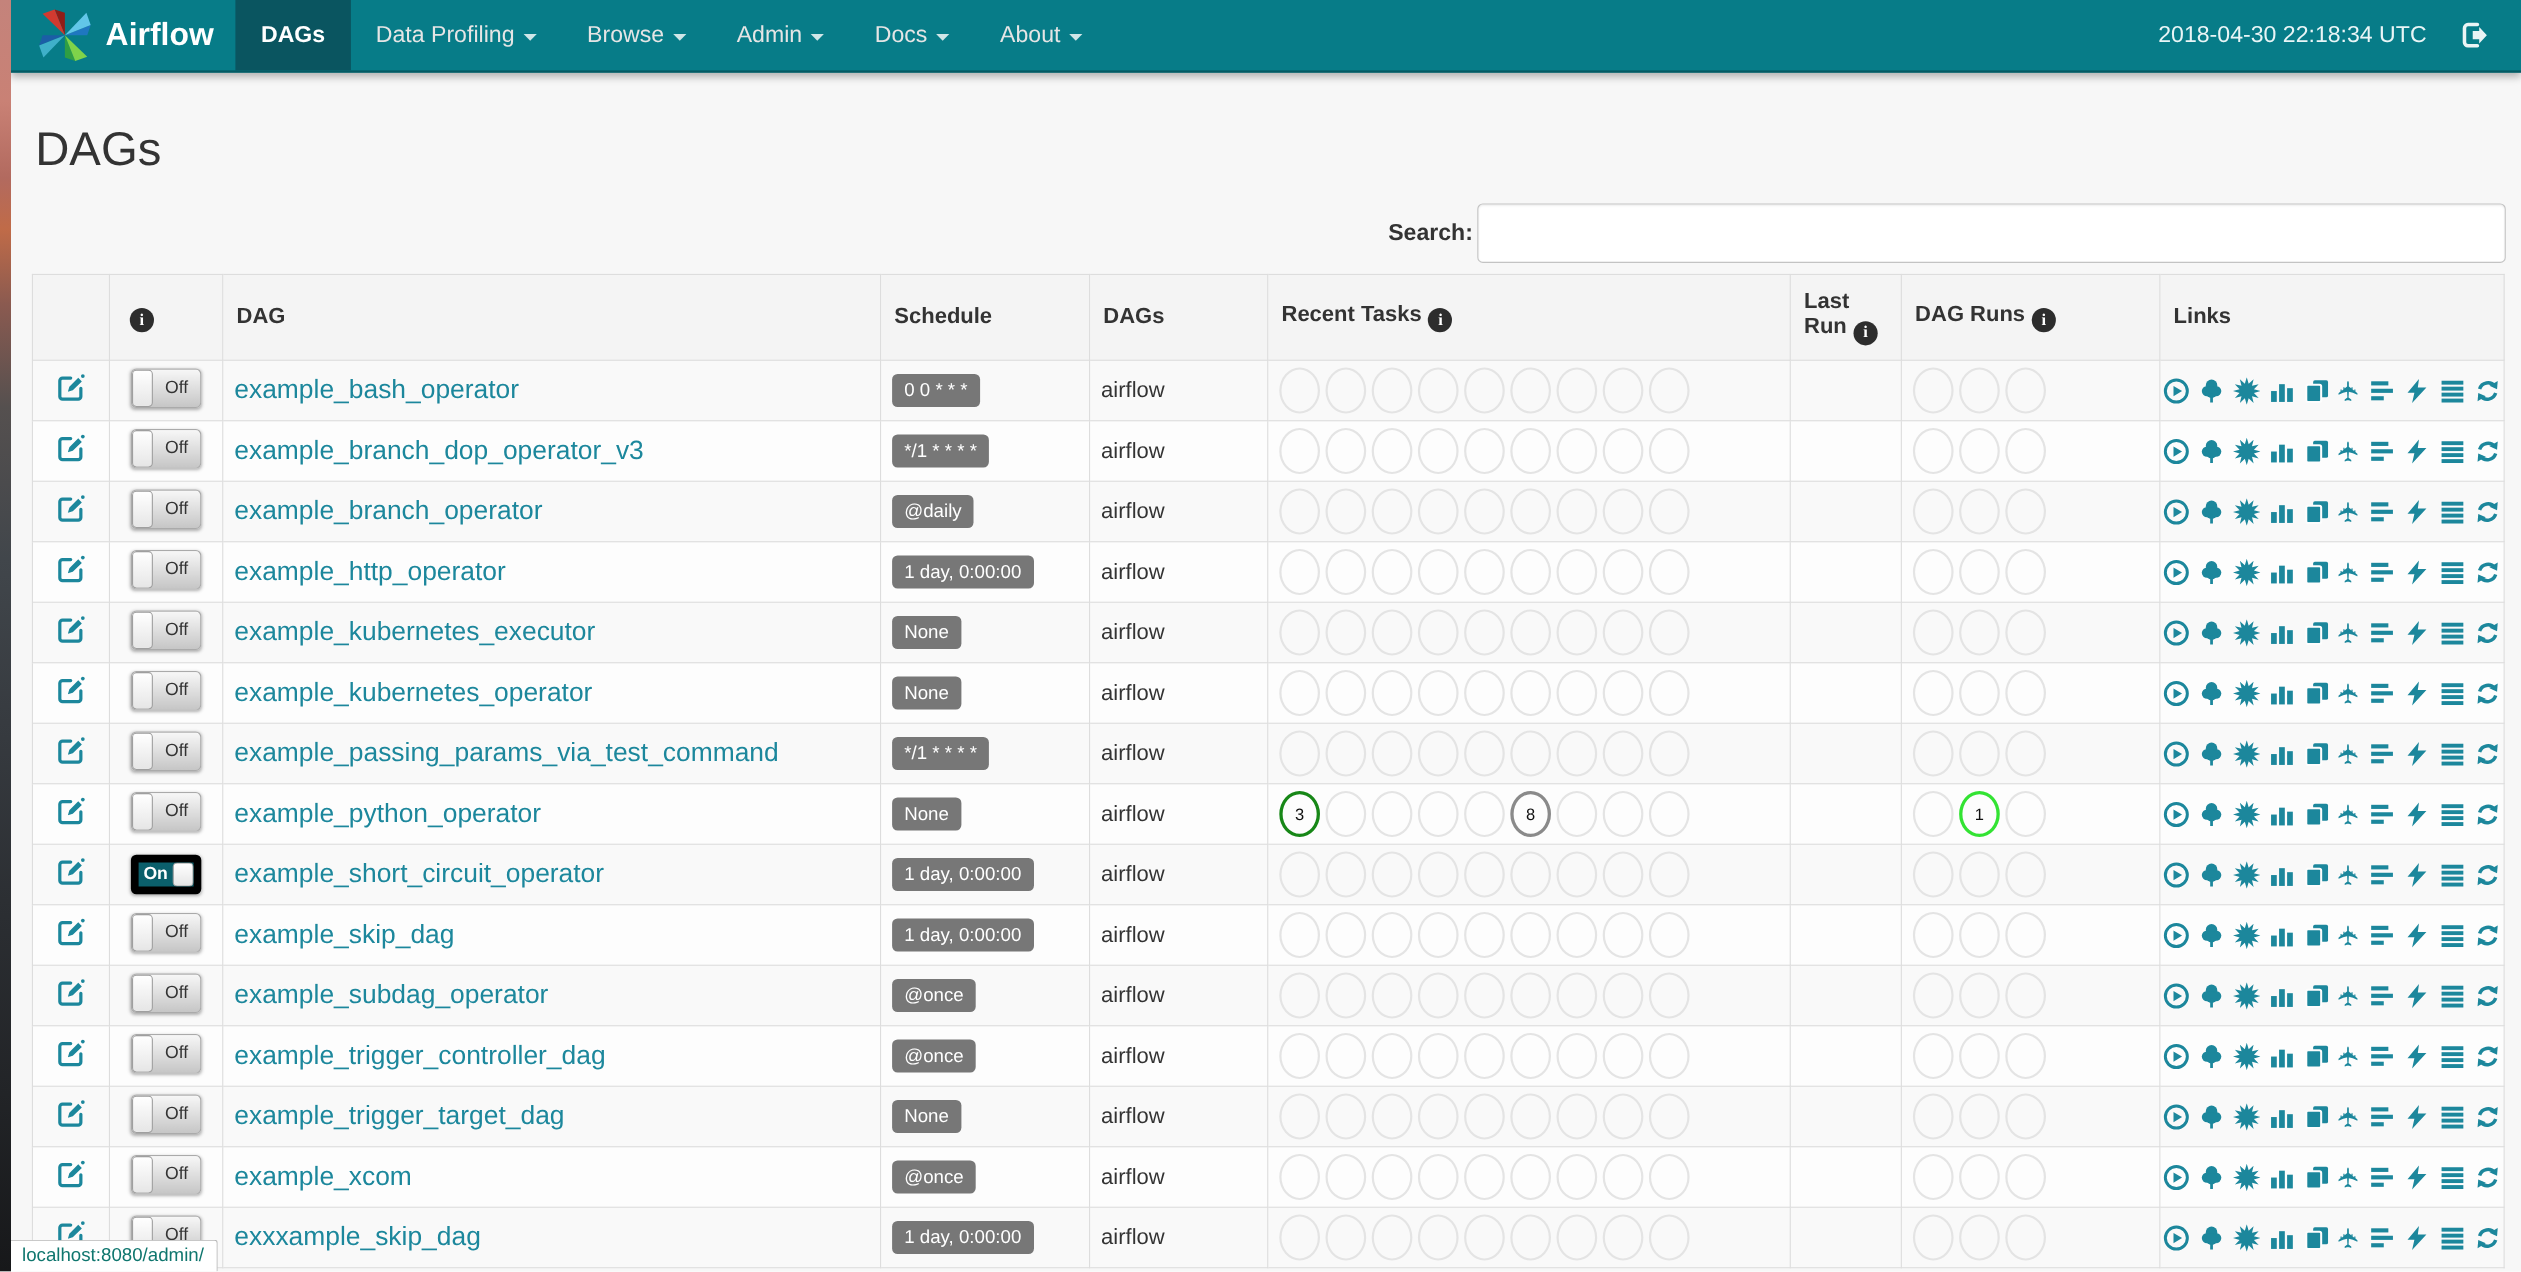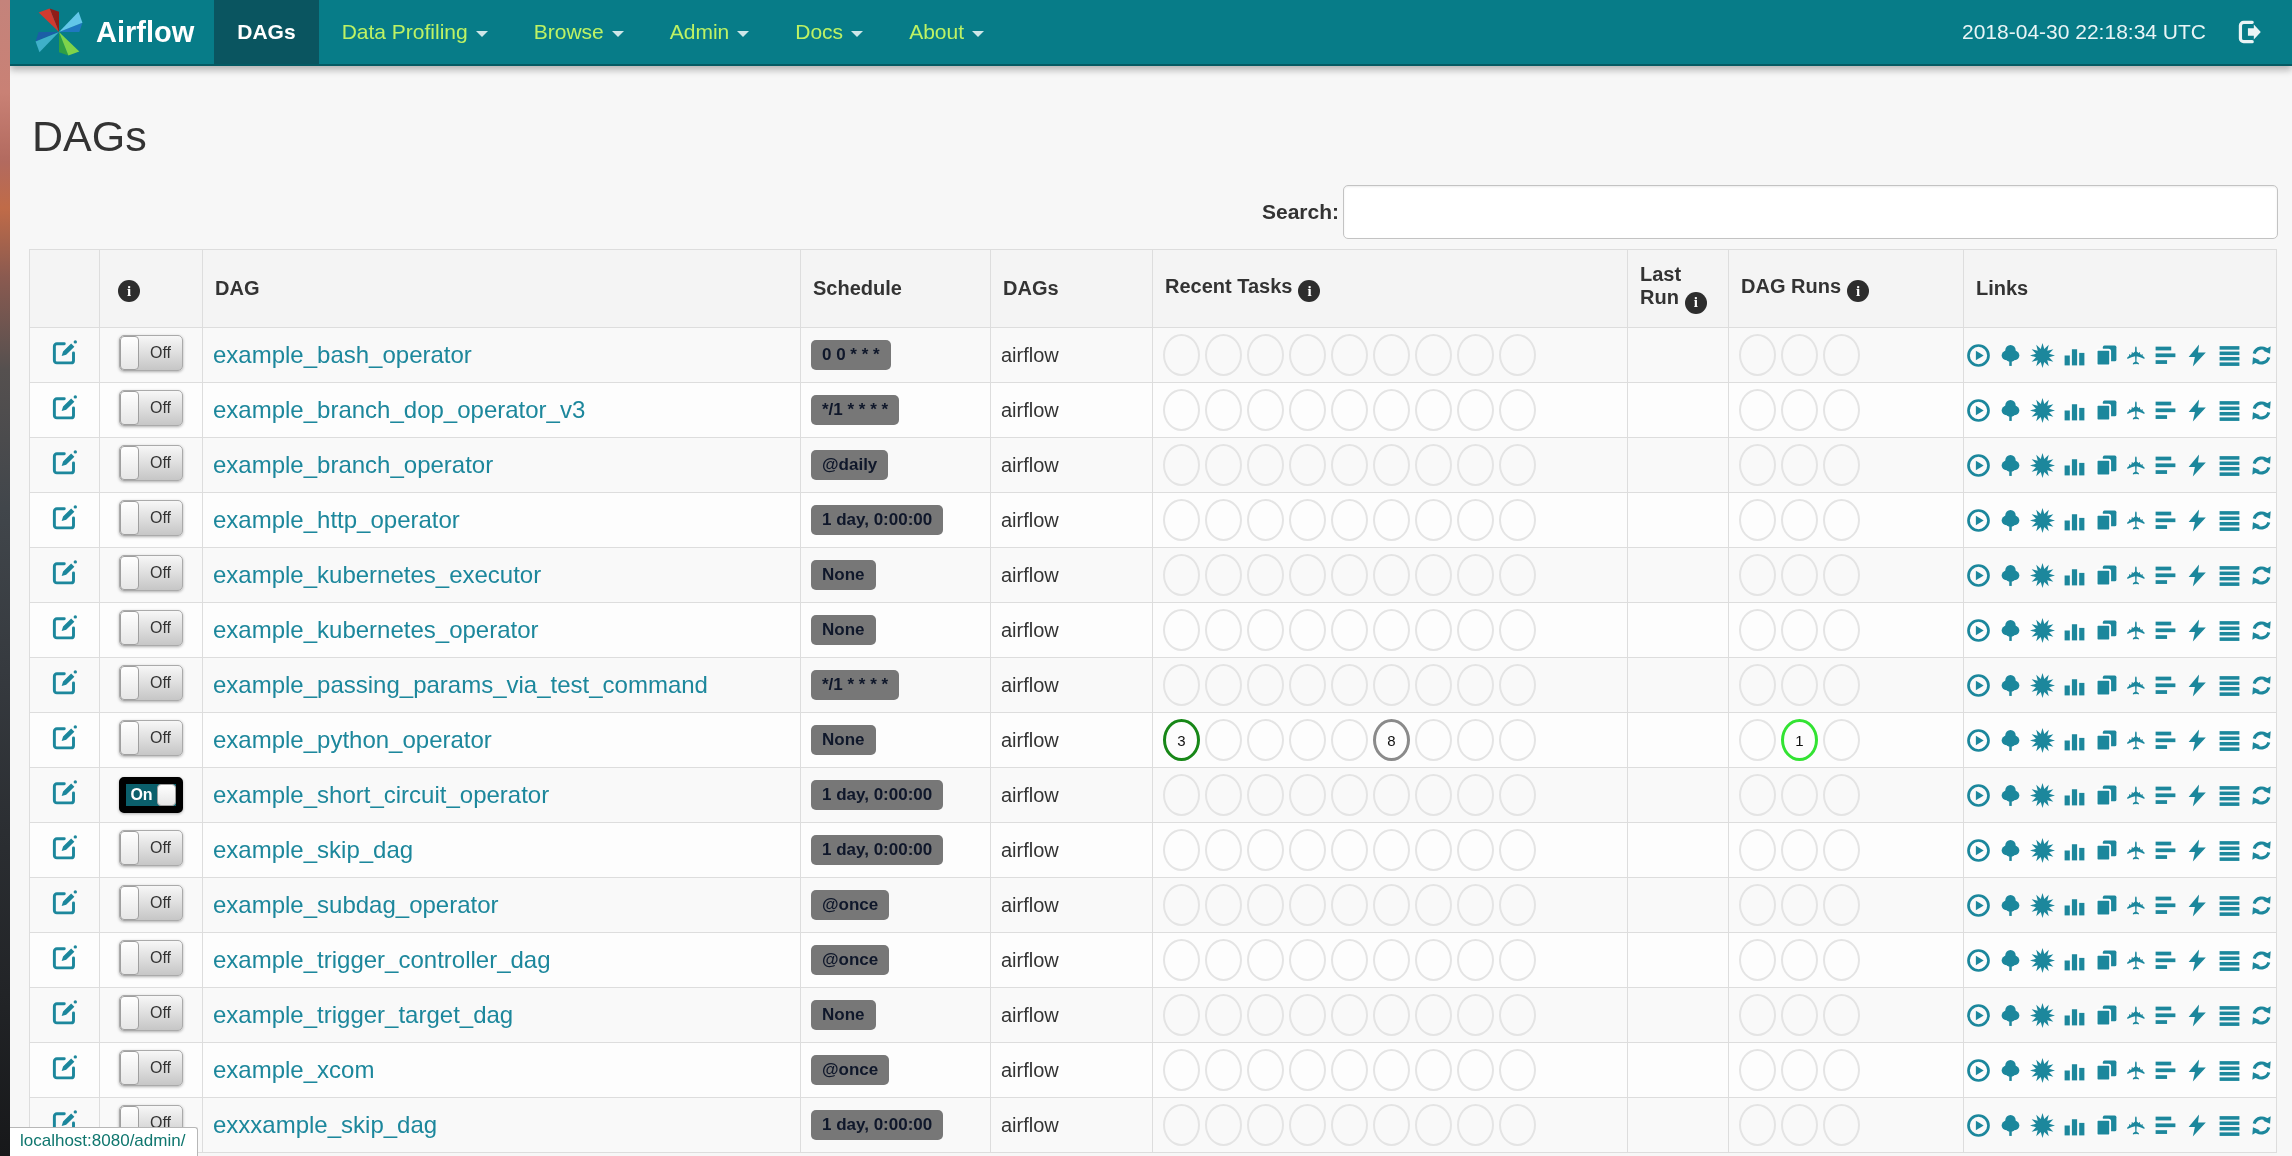--- a/index.html
+++ b/index.html
@@ -18,21 +18,21 @@
       #55504f 32%,#41464b 44%,#363a3f 58%,#2b2e32 72%,#222427 86%,#17181a 100%);}
 
   
   .navbar{position:absolute;left:10px;right:0;top:0;height:66px;background:var(--navbar);
     border-bottom:2px solid var(--navbar-border);box-shadow:0 4px 7px rgba(0,0,0,.28);
     display:flex;align-items:stretch;z-index:10;}
   .brand{display:flex;align-items:center;gap:12px;padding:0 20px 0 24px;color:#fff;
     font-size:29px;font-weight:bold;cursor:pointer}
   .brand svg{width:50px;height:50px}
   .nav-items{display:flex;align-items:stretch}
-  .nav-item{display:flex;align-items:center;gap:8px;padding:0 23px;color:#bef264;
+  .nav-item{display:flex;align-items:center;gap:8px;padding:0 23px;color:#e5e5e5;
     font-size:21px;cursor:pointer;white-space:nowrap}
   .nav-item.active{background:var(--navbar-active);color:#fff;font-weight:bold}
   .caret{width:0;height:0;border-left:6px solid transparent;border-right:6px solid transparent;
     border-top:6px solid #cfe6e8;margin-top:3px}
   .nav-right{margin-left:auto;display:flex;align-items:center;gap:28px;padding-right:28px}
   .clock{color:#e9f5f6;font-size:21px}
   .logout{cursor:pointer;display:flex;align-items:center}
 
   
   .page{position:absolute;top:66px;left:10px;right:0;bottom:0;background:#f7f7f7;}
@@ -70,22 +70,22 @@
   .toggle .knob{width:19px;background:linear-gradient(#ffffff,#e6e6e6);border:1px solid #9f9f9f;
     border-radius:4px;flex:none}
   .toggle .tlabel{flex:1;display:flex;align-items:center;justify-content:center}
   .toggle.off{background:linear-gradient(#f7f7f7,#c6c6c6);border:1px solid #aaa}
   .toggle.off .tlabel{color:#333}
   .toggle.on{background:#0b5f6b;border:7px solid #000000}
   .toggle.on .tlabel{color:#fff;font-weight:bold}
   .toggle.on .knob{order:2}
 
   .dag-link{color:var(--accent);font-size:24px;text-decoration:none;cursor:pointer}
-  .sched-badge{display:inline-block;background:var(--badge);color:#0f172a;font-size:17px;
-    font-weight:bold;padding:5px 11px;border-radius:5px;white-space:nowrap}
+  .sched-badge{display:inline-block;background:var(--badge);color:#ffffff;font-size:17px;
+    font-weight:normal;padding:5px 11px;border-radius:5px;white-space:nowrap}
 
   .circles{display:flex;gap:5px;align-items:center}
   .circle{width:37px;height:42px;border-radius:50%;border:2px solid var(--ring-empty);
     display:flex;align-items:center;justify-content:center;font-size:15px;color:#111;flex:none}
   .circle.filled{border-width:3px;cursor:pointer}
 
   .links-cell{display:flex;gap:7px;align-items:center;justify-content:center}
   .licon{display:inline-flex;cursor:pointer}
   .licon svg{width:25px;height:25px;fill:var(--accent)}
   .licon .stroke{fill:none;stroke:var(--accent)}

